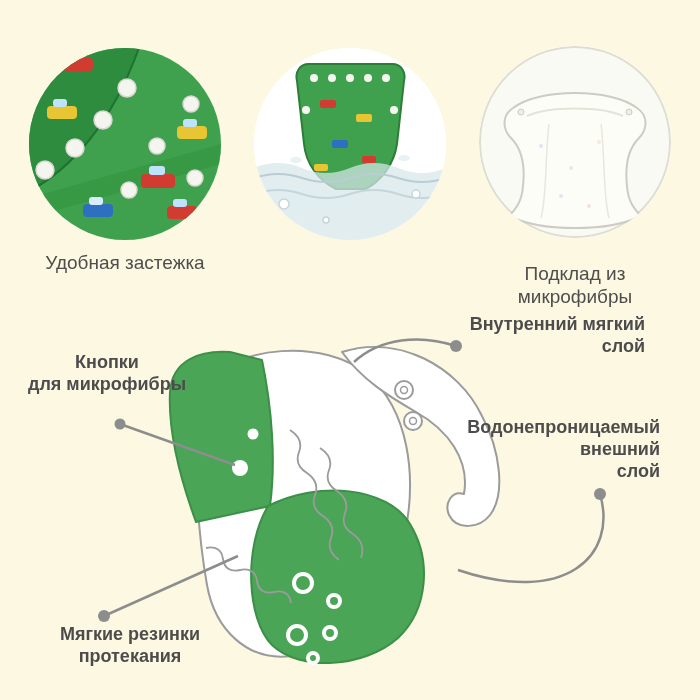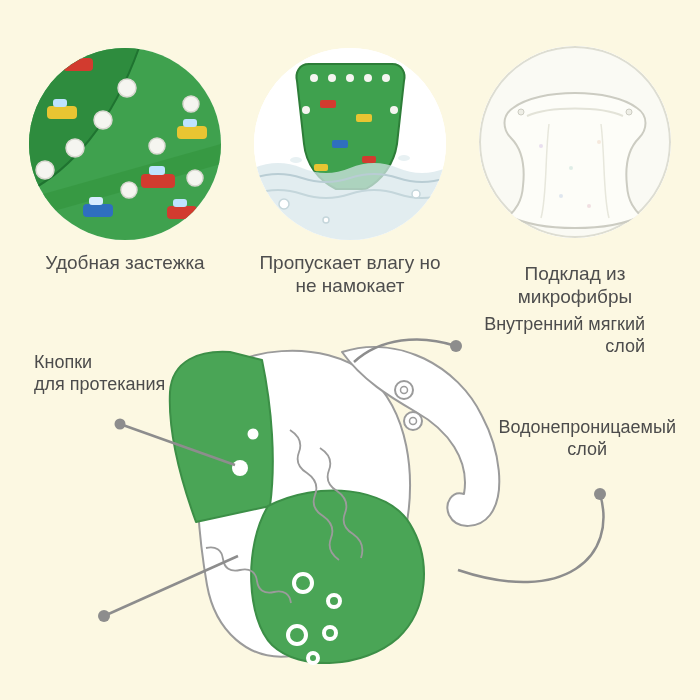--- a/index.html
+++ b/index.html
@@ -21,26 +21,26 @@
   #circle-2{left:254px;top:48px;}
   #circle-3{left:479px;top:46px;}
   .caption{
     position:absolute;width:192px;text-align:center;
     font-size:19px;line-height:23px;font-weight:500;color:#4e4e4e;
   }
   #caption-1{left:29px;top:251px;}
   #caption-2{left:254px;top:251px;}
   #caption-3{left:479px;top:262px;}
   .callout{
-    position:absolute;font-size:18px;line-height:22px;font-weight:400;color:#4c4c4c;
+    position:absolute;font-size:18px;line-height:22px;font-weight:700;color:#4c4c4c;
   }
   .callout .ln{display:block;}
   #callout-inner{top:313px;right:55px;text-align:right;}
-  #callout-buttons{top:351px;left:34px;width:170px;text-align:left;}
-  #callout-outer{top:416px;right:24px;text-align:center;margin-left:48px;}
+  #callout-buttons{top:351px;left:22px;width:170px;text-align:center;}
+  #callout-outer{top:416px;right:40px;text-align:right;margin-left:48px;}
   #callout-elastic{top:623px;left:25px;width:210px;text-align:center;}
   #diagram-svg{position:absolute;left:0;top:0;width:700px;height:700px;}
 </style>
 </head>
 <body>
 
 <div class="stage">
 
   <div class="photo-circle" id="circle-1">
     <svg viewBox="0 0 192 192">
@@ -141,24 +141,20 @@
       </g>
       <circle cx="42" cy="66" r="3" fill="#eeeee6" stroke="#ccccc2" stroke-width="1"></circle>
       <circle cx="150" cy="66" r="3" fill="#eeeee6" stroke="#ccccc2" stroke-width="1"></circle>
     </svg>
   </div>
 
   <div class="caption" id="caption-1">
     <span class="ln">Удобная</span>
     <span class="ln">застежка</span>
   </div>
-  <div class="caption" id="caption-2">
-    <span class="ln">Пропускает влагу</span>
-    <span class="ln">но не намокает</span>
-  </div>
   <div class="caption" id="caption-3">
     <span class="ln">Подклад</span>
     <span class="ln">из микрофибры</span>
   </div>
 
   <svg id="diagram-svg" viewBox="0 0 700 700">
 
     <path d="M205,385 C235,345 325,338 368,375 C408,410 418,475 404,538 C388,600 342,648 292,656 C248,662 215,630 207,585 C196,522 192,445 205,385 Z" fill="#ffffff" stroke="#9b9b9b" stroke-width="2" stroke-linejoin="round"></path>
 
     <path d="M342,352 C398,334 458,366 482,416 C500,450 506,494 490,515 C480,528 457,531 449,515 C444,503 452,490 464,494 C470,460 448,430 416,412 C390,397 362,380 342,352 Z" fill="#ffffff" stroke="#9b9b9b" stroke-width="2" stroke-linejoin="round"></path>
@@ -202,22 +198,25 @@
       <circle cx="104" cy="616" r="6"></circle>
     </g>
   </svg>
 
   <div class="callout" id="callout-inner">
     <span class="ln">Внутренний мягкий</span>
     <span class="ln">слой</span>
   </div>
   <div class="callout" id="callout-buttons">
     <span class="ln">Кнопки</span>
-    <span class="ln">для протекания</span>
+    <span class="ln">для микрофибры</span>
   </div>
   <div class="callout" id="callout-outer">
     <span class="ln">Водонепроницаемый</span>
+    <span class="ln">внешний</span>
     <span class="ln">слой</span>
   </div>
   <div class="callout" id="callout-elastic">
+    <span class="ln">Мягкие резинки</span>
+    <span class="ln">протекания</span>
   </div>
 
 </div>
 
 </body></html>

